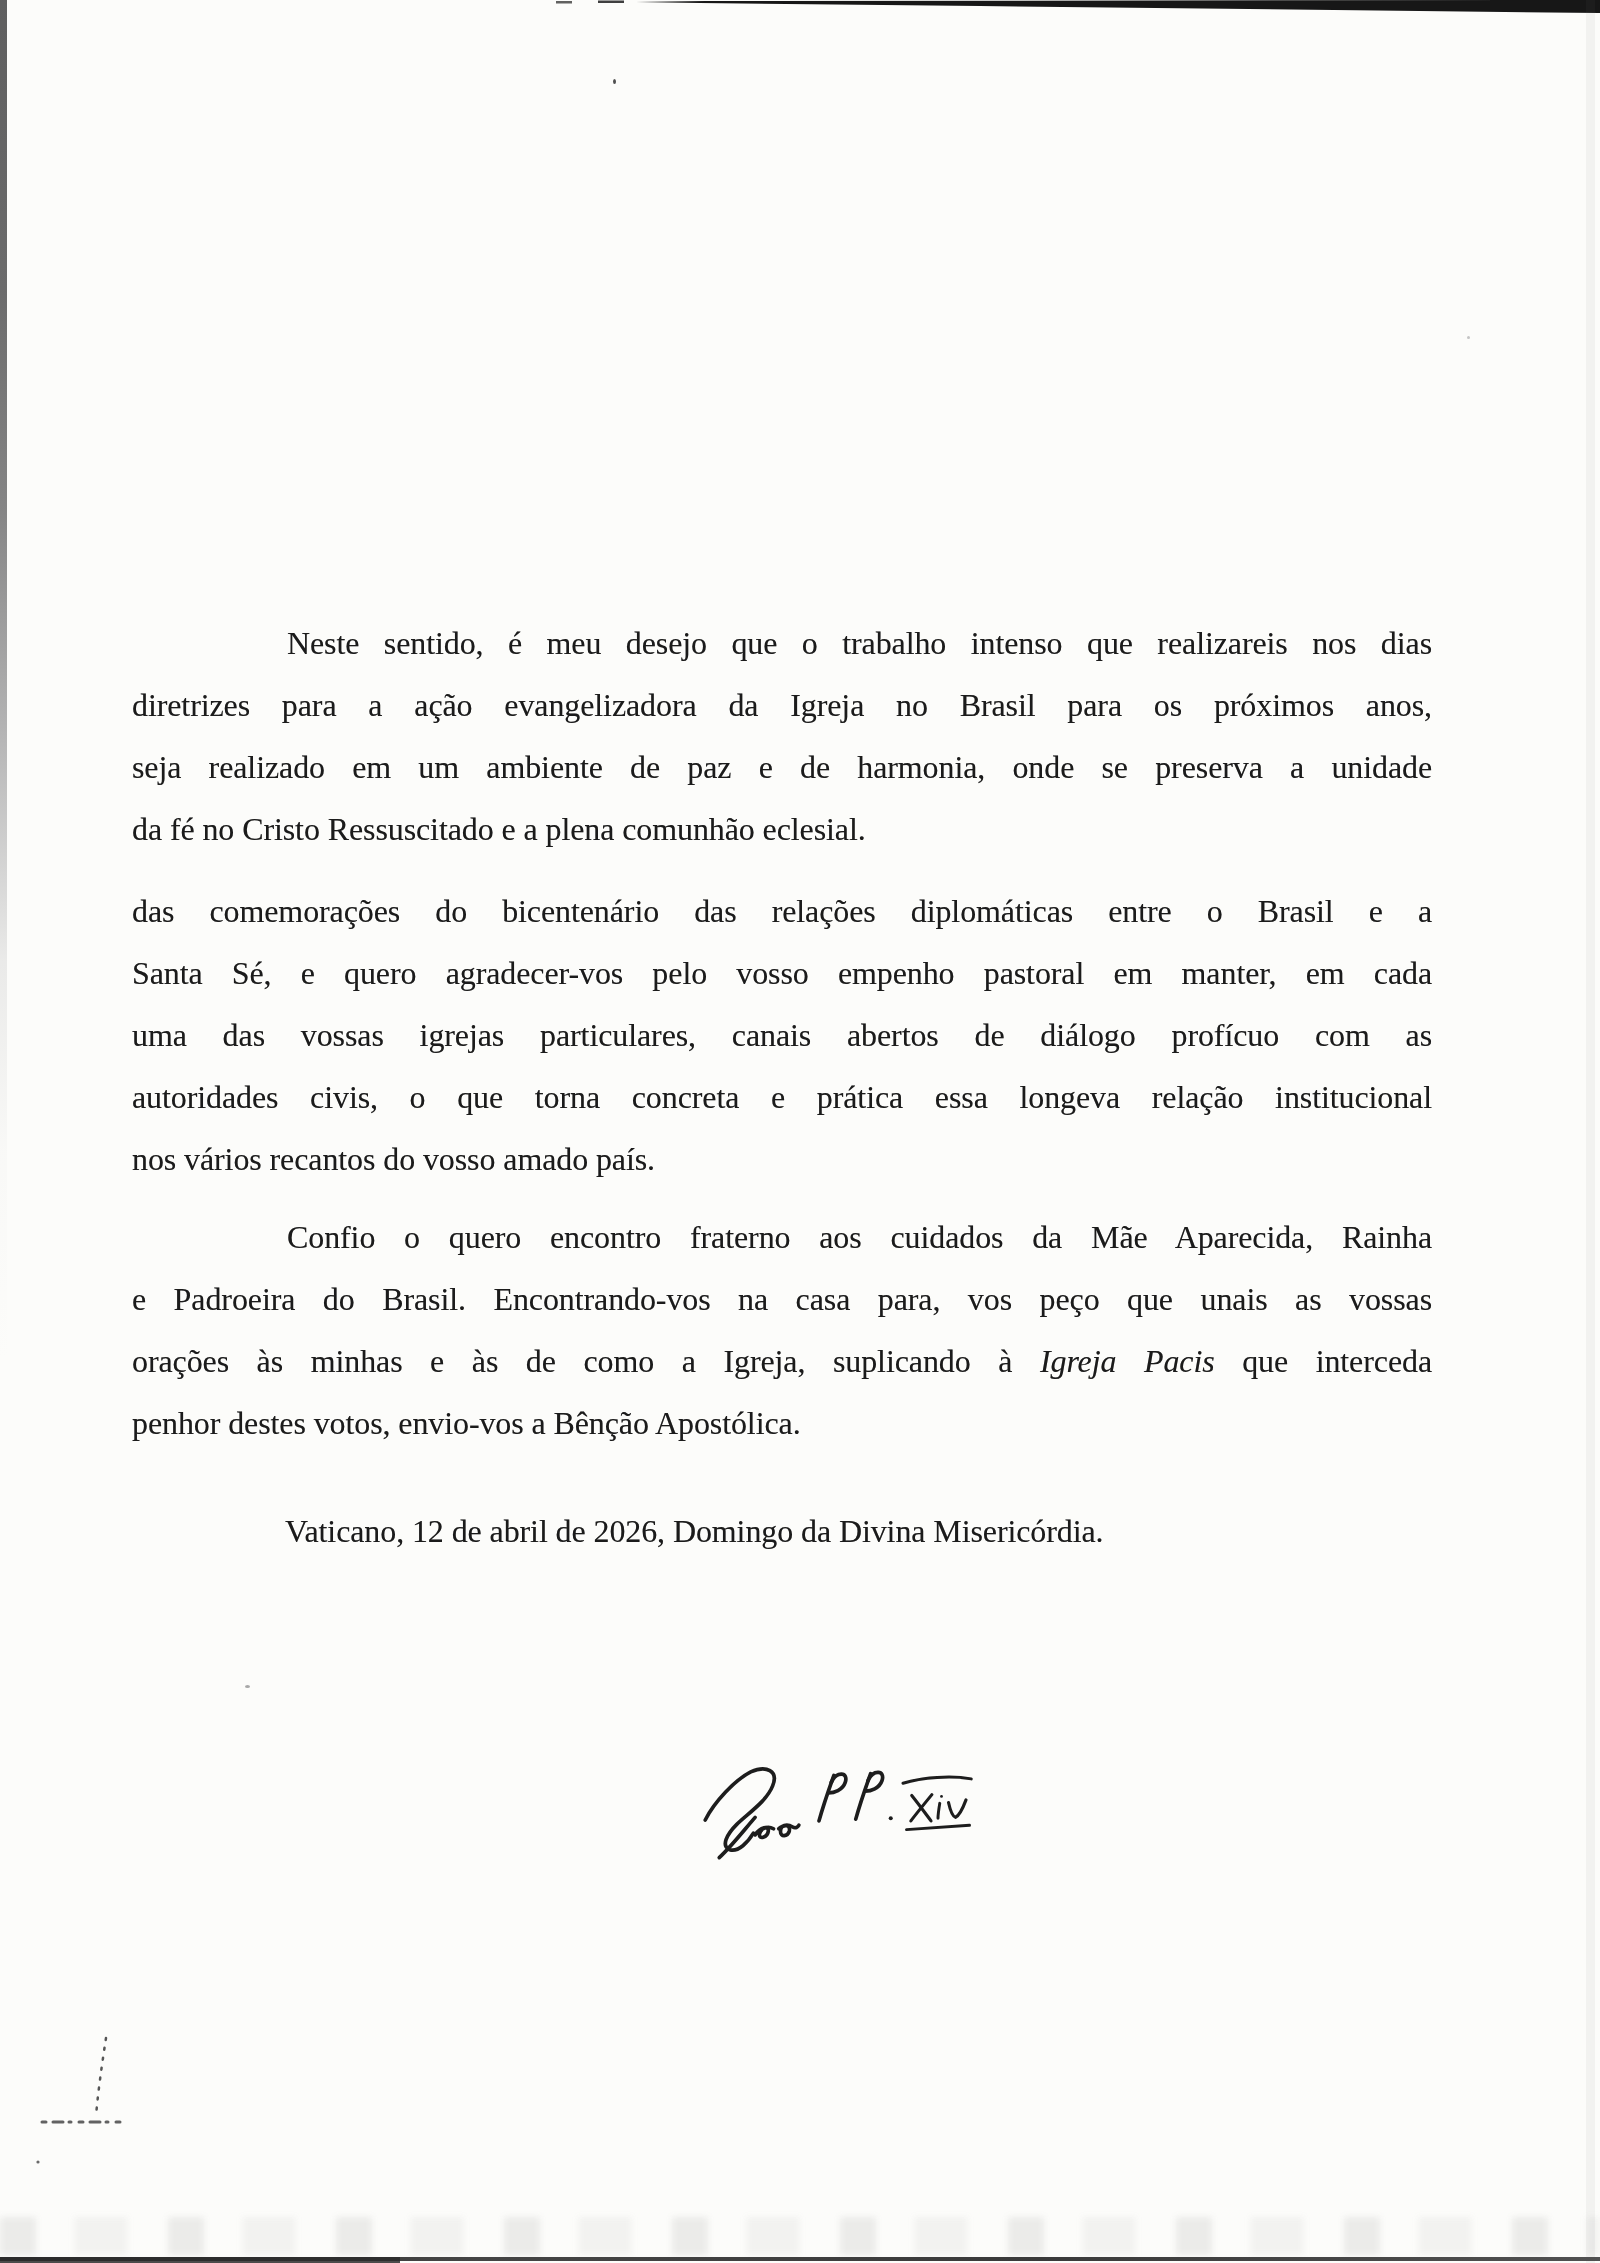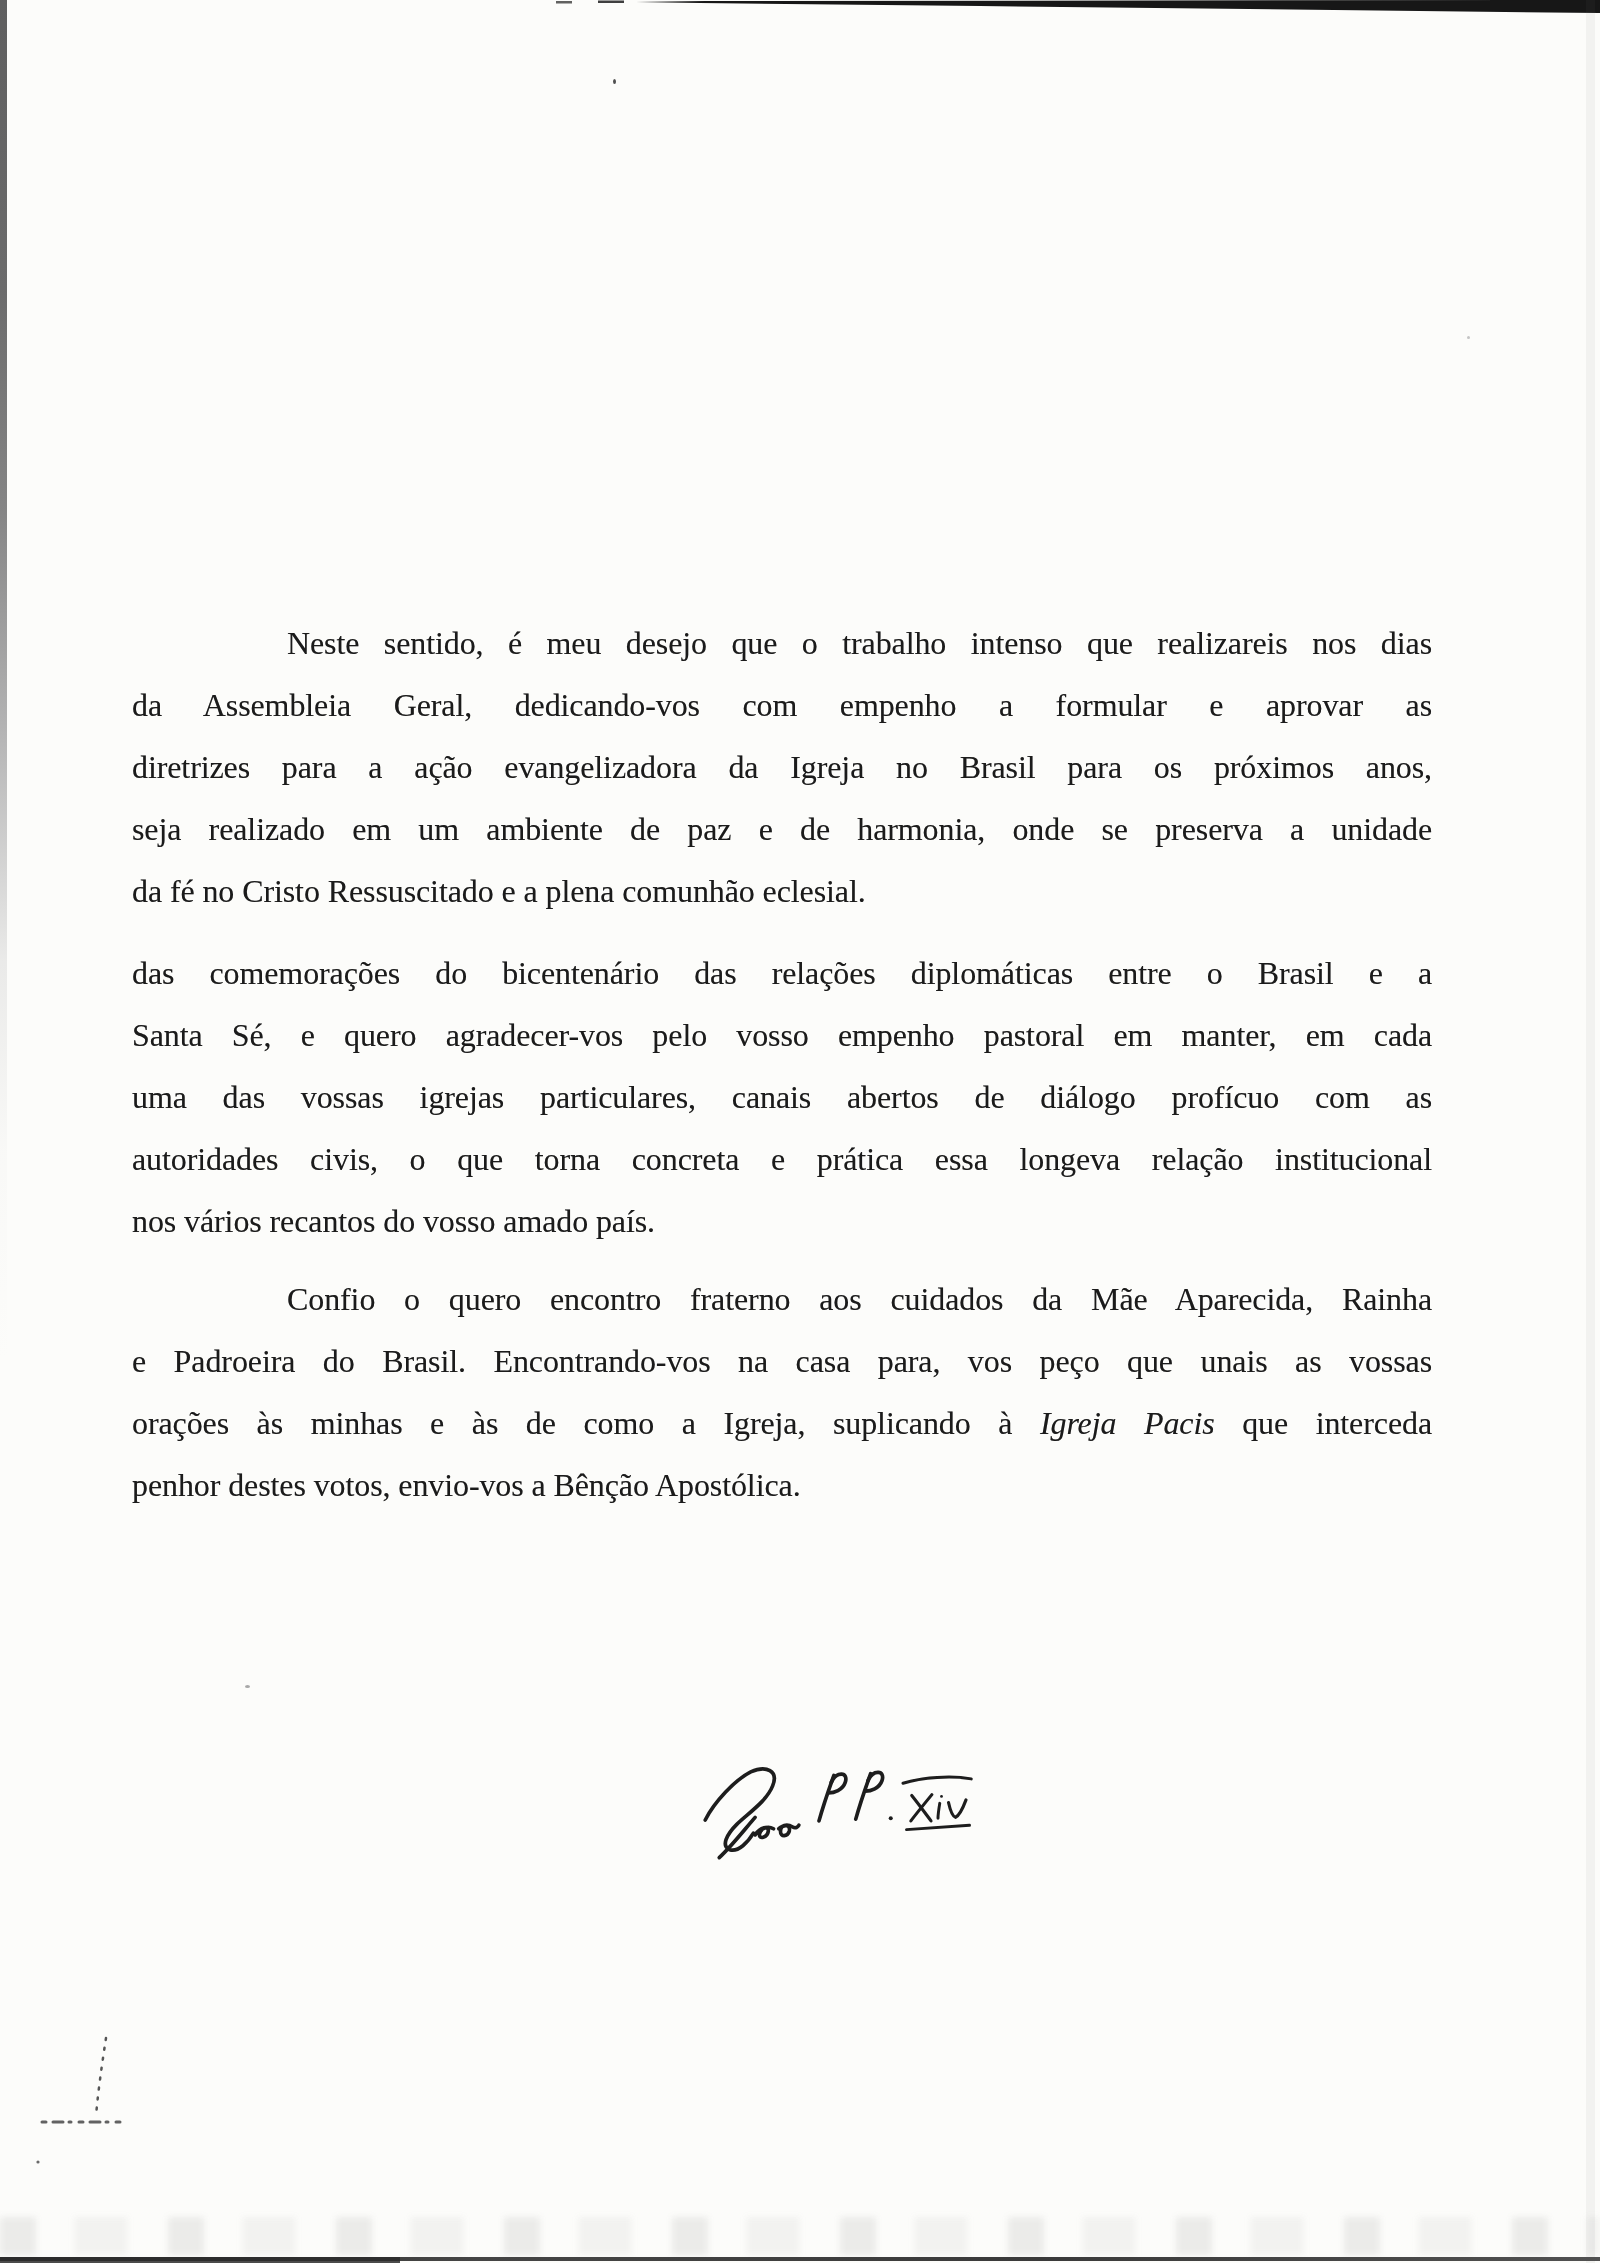--- a/index.html
+++ b/index.html
@@ -110,41 +110,41 @@
   </svg>
 
   <div class="speck s1"></div>
   <div class="speck s2"></div>
   <div class="speck s3"></div>
 
   <div class="letter">
 
     <div class="para p1">
       <div class="ln first"><span>Neste sentido, é meu desejo que o trabalho intenso que realizareis nos dias</span></div>
-      <div class="ln"><span>da Assembleia Geral, dedicando-vos com empenho a formular e aprovar as</span></div>
       <div class="ln"><span>diretrizes para a ação evangelizadora da Igreja no Brasil para os próximos anos,</span></div>
       <div class="ln"><span>seja realizado em um ambiente de paz e de harmonia, onde se preserva a unidade</span></div>
       <div class="ln end"><span>da fé no Cristo Ressuscitado e a plena comunhão eclesial.</span></div>
     </div>
 
     <div class="para p2">
       <div class="ln"><span>das comemorações do bicentenário das relações diplomáticas entre o Brasil e a</span></div>
       <div class="ln"><span>Santa Sé, e quero agradecer-vos pelo vosso empenho pastoral em manter, em cada</span></div>
       <div class="ln"><span>uma das vossas igrejas particulares, canais abertos de diálogo profícuo com as</span></div>
       <div class="ln"><span>autoridades civis, o que torna concreta e prática essa longeva relação institucional</span></div>
       <div class="ln end"><span>nos vários recantos do vosso amado país.</span></div>
     </div>
 
     <div class="para p3">
       <div class="ln first"><span>Confio o quero encontro fraterno aos cuidados da Mãe Aparecida, Rainha</span></div>
       <div class="ln"><span>e Padroeira do Brasil. Encontrando-vos na casa para, vos peço que unais as vossas</span></div>
       <div class="ln"><span>orações às minhas e às de como a Igreja, suplicando à </span><span class="it">Igreja Pacis</span><span> que interceda</span></div>
       <div class="ln end"><span>penhor destes votos, envio-vos a Bênção Apostólica.</span></div>
     </div>
 
+    <div class="dateline">Vaticano, 12 de abril de 2026, Domingo da Divina Misericórdia.</div>
   </div>
 
   <div class="signature-wrap" aria-label="Leo PP. XIV">
     <svg width="280" height="105" viewBox="0 0 320 120" aria-hidden="true" fill="none" stroke="#1d1d1d" stroke-width="4.2" stroke-linecap="round" stroke-linejoin="round">
 
       <path d="M6,64 C16,44 40,18 58,9 C76,1 90,8 83,25 C76,43 54,57 42,69 C30,81 24,94 34,98 C44,101 55,89 61,79"></path>
       <path d="M22,107 C36,94 50,76 63,61"></path>
 
       <path d="M63,81 C69,72 79,70 78,77 C77,84 67,87 68,80 C69,74 77,70 84,74"></path>
 

